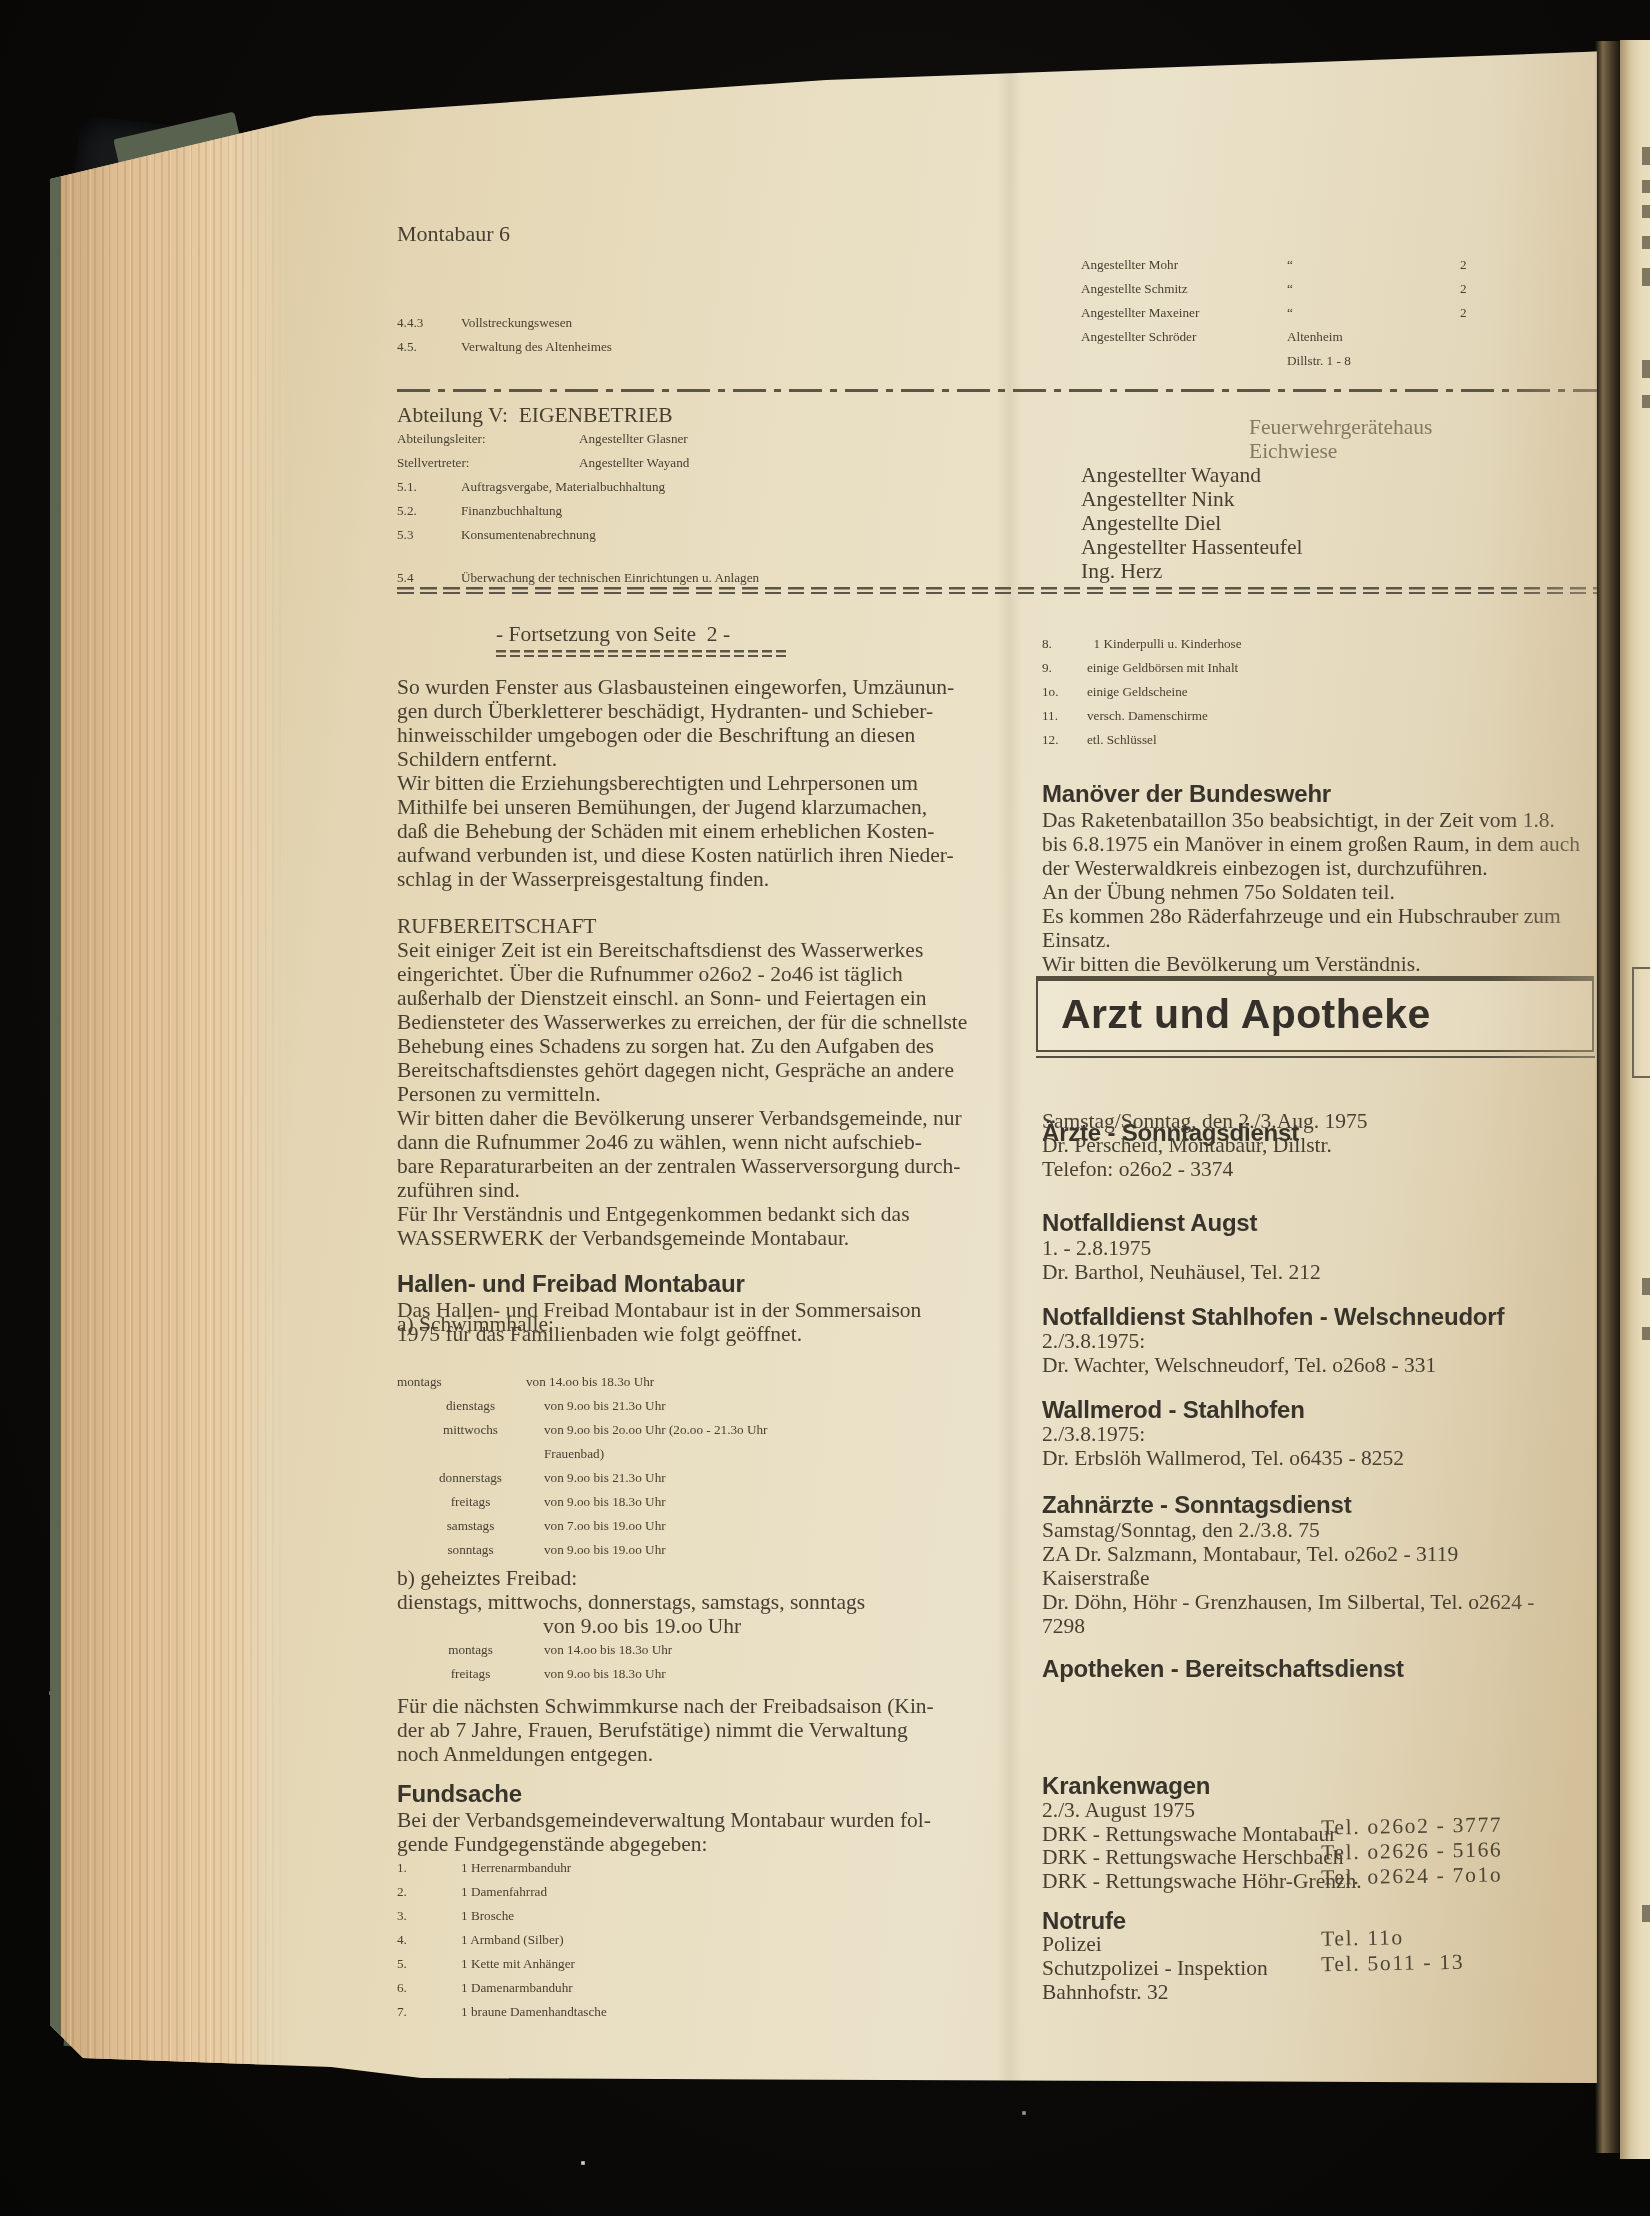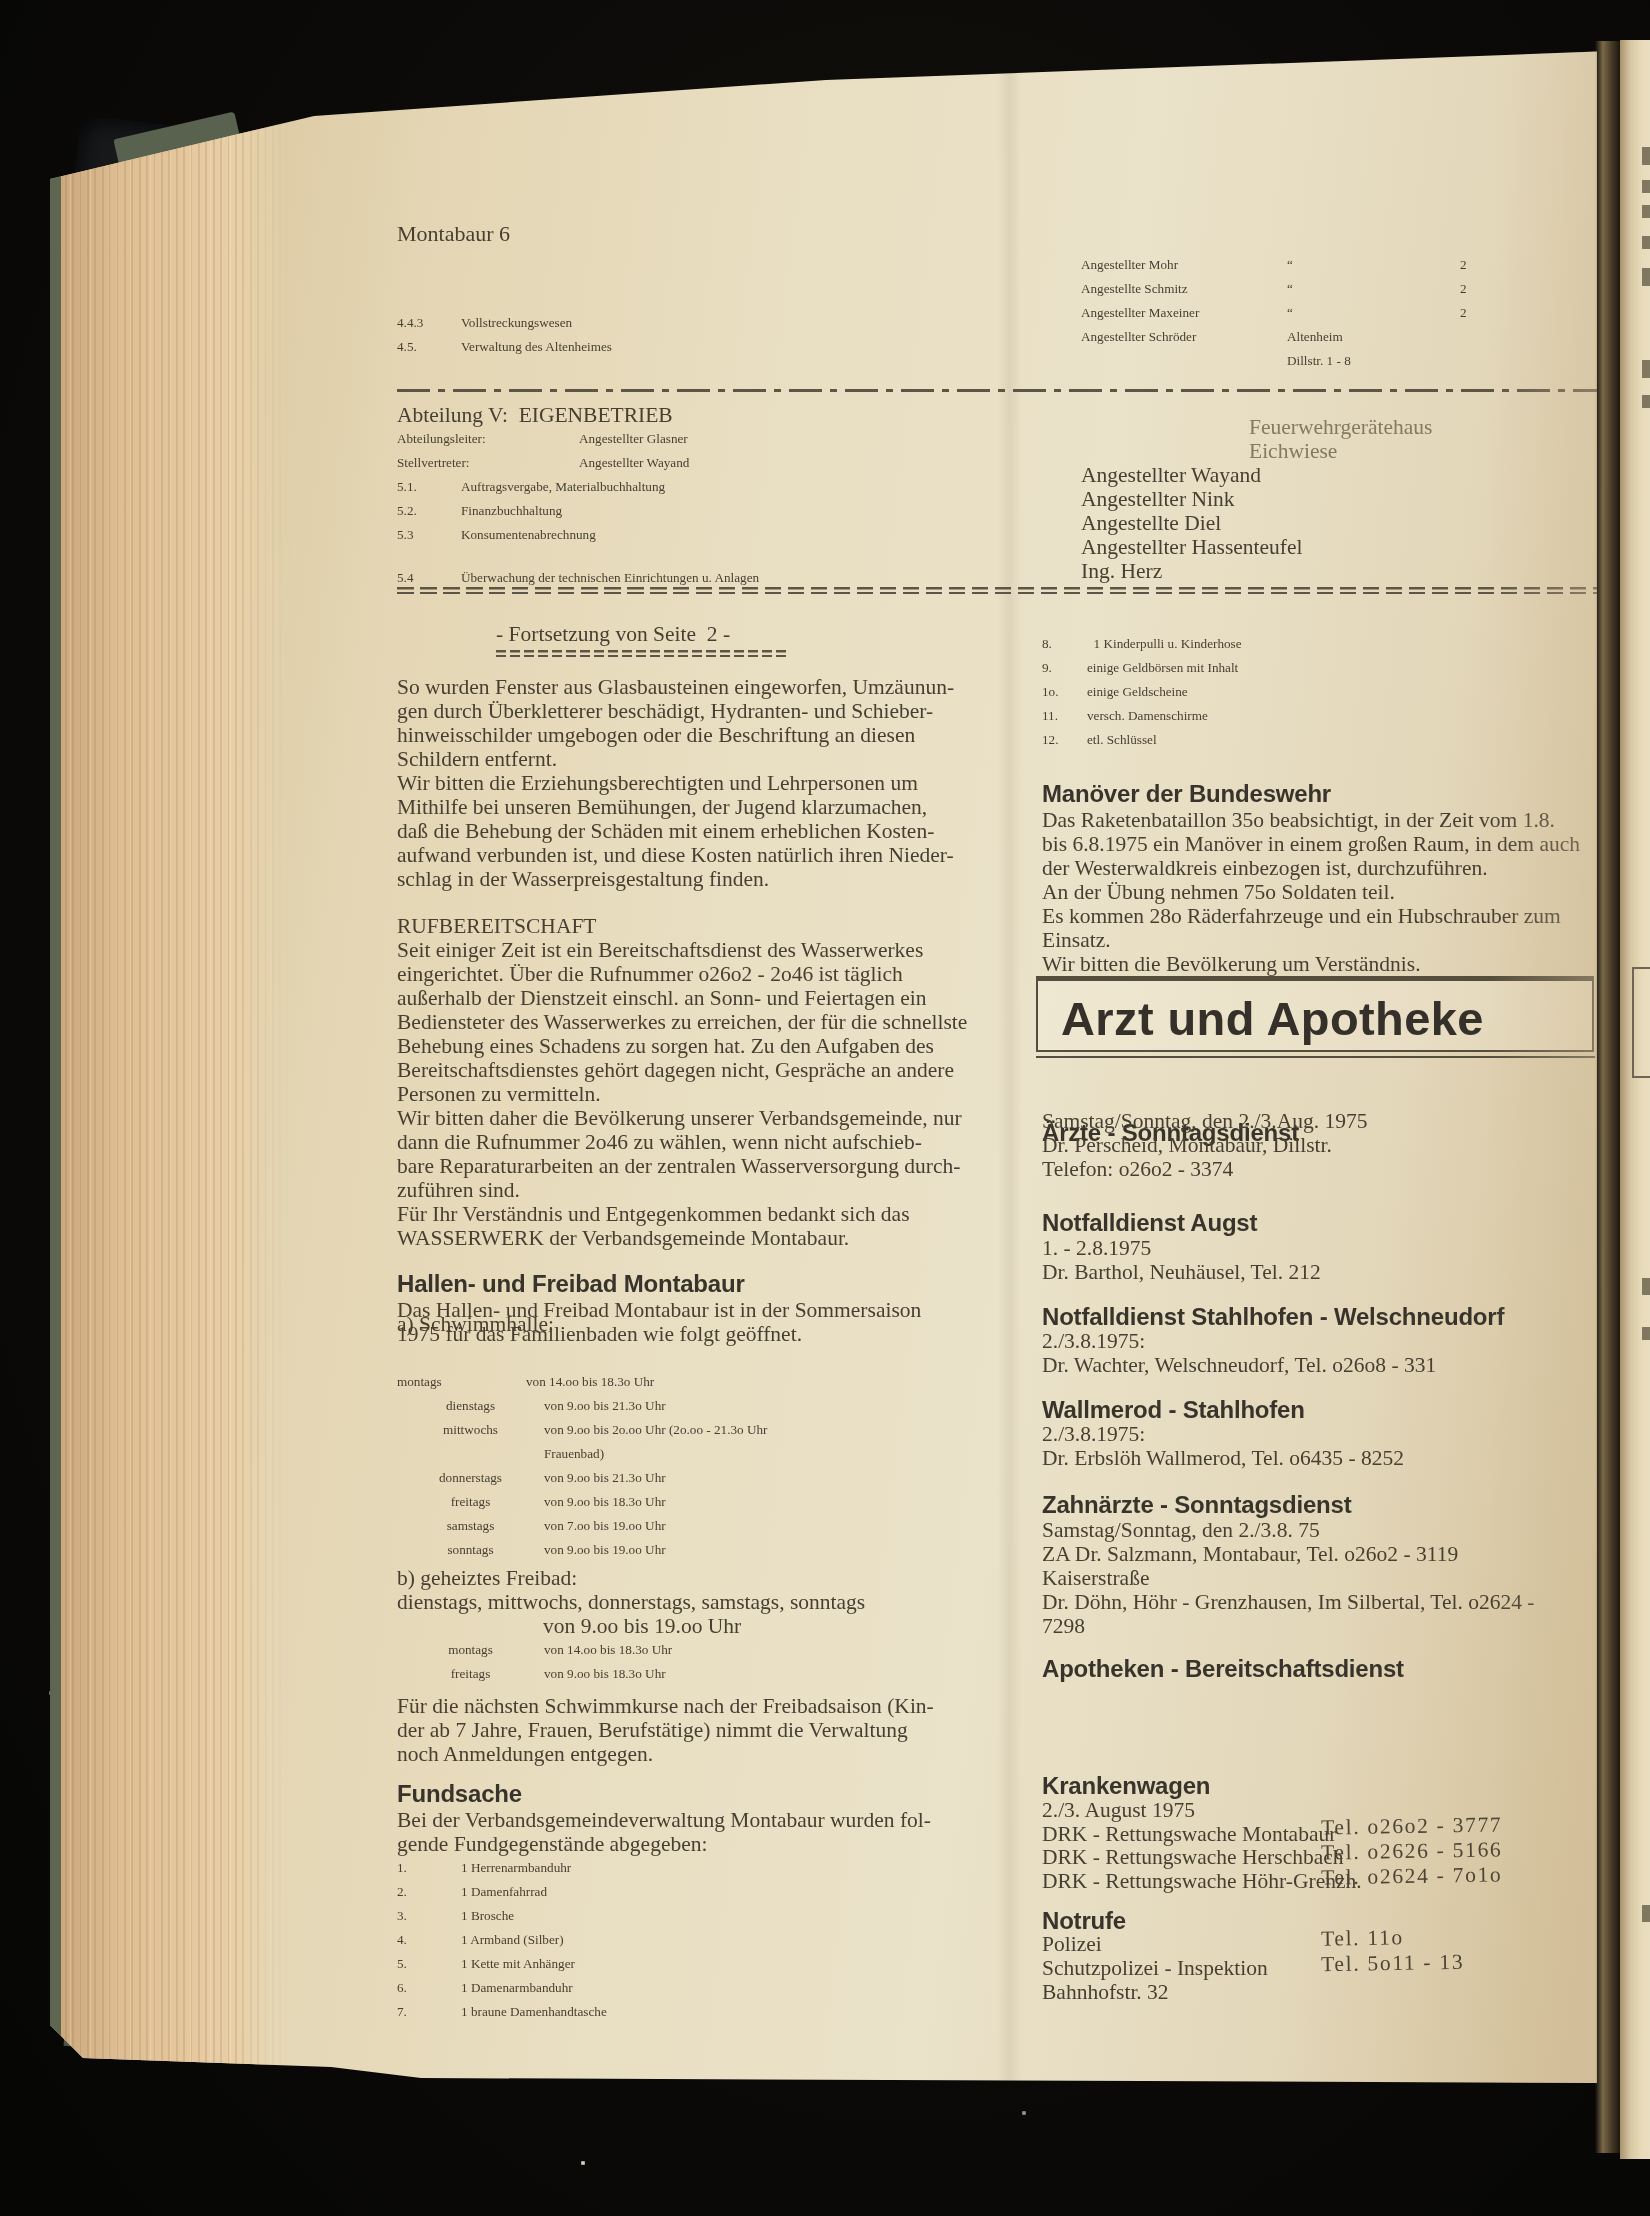--- a/index.html
+++ b/index.html
@@ -59,21 +59,21 @@
     background:repeating-linear-gradient(90deg,#5d5545 0 33px,transparent 33px 41px,#5d5545 41px 48px,transparent 48px 56px);}
   .dbl{position:absolute;height:7.4px;background-repeat:no-repeat;
     background-image:repeating-linear-gradient(90deg,#5d5545 0 16.5px,transparent 16.5px 23px),
                      repeating-linear-gradient(90deg,#5d5545 0 16.5px,transparent 16.5px 23px);
     background-size:100% 2.5px,100% 2.5px;background-position:0 0,0 5px;}
   
   #arzt-box{position:absolute;left:986px;top:931px;width:554px;height:69px;
     border:2.5px solid #554e3d;border-top-width:5px;background:rgba(255,250,235,.22);}
   #arzt-box::after{content:"";position:absolute;left:-2.5px;right:-2.5px;bottom:-8.3px;height:2.5px;background:#554e3d;}
   #arzt-title{position:absolute;left:23px;top:10px;font-family:"Liberation Sans","DejaVu Sans",sans-serif;
-    font-weight:700;font-size:47px;color:#35302a;letter-spacing:0.4px;white-space:pre;}
+    font-weight:700;font-size:41px;color:#35302a;letter-spacing:0.4px;white-space:pre;}
   .tel{position:absolute;left:1271px;letter-spacing:1.7px;transform:rotate(-1deg);color:#4c4435;white-space:pre;}
 </style>
 </head>
 <body>
 
 <div id="canvas">
 
   <div id="cloth-corner"></div>
   <div id="olive-corner"></div>
   <div id="olive-bottom"></div>

